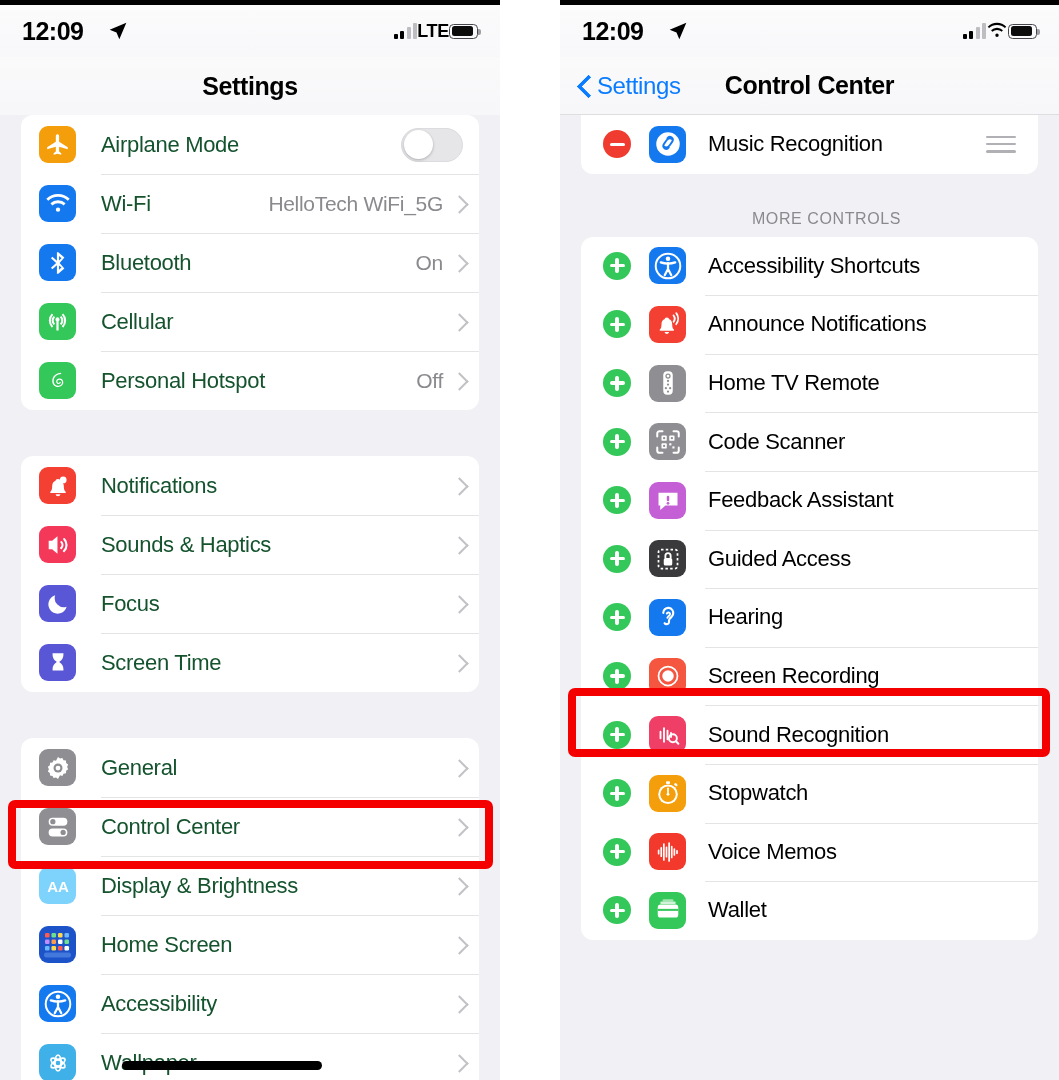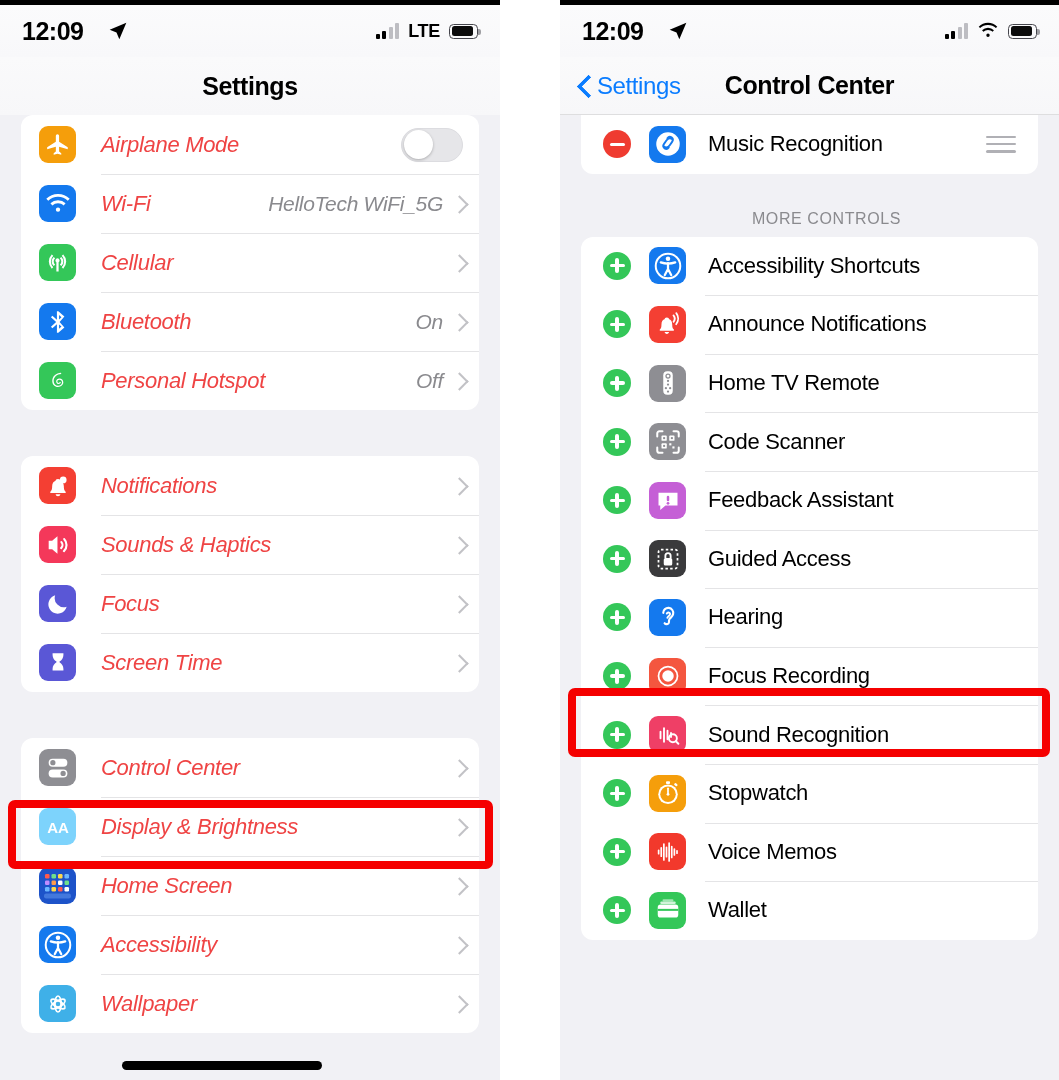--- a/index.html
+++ b/index.html
@@ -30,21 +30,21 @@
   
   .statusbar {
     position: absolute; top: 5px; left: 0; right: 0; height: 52px;
     background: linear-gradient(180deg,#fbfbfc 0%,#f8f8fa 100%);
     display: flex; align-items: center; justify-content: space-between;
     padding: 0 22px 0 22px;
   }
   .sb-left { display:flex; align-items:center; gap:25px; }
   .sb-time { font-size: 25px; font-weight: 700; color:#000; letter-spacing:-0.5px; }
   .loc-arrow { display:block; }
-  .sb-right { display:flex; align-items:center; gap:9px; }
+  .sb-right { display:flex; align-items:center; }
   .bars { display:flex; align-items:flex-end; gap:2.5px; height:16px; }
   .bars i { display:block; width:4px; border-radius:1px; background:#000; }
   .bars i.b1 { height:5px; }
   .bars i.b2 { height:8px; }
   .bars i.b3 { height:12px; background:#bdbdc2; }
   .bars i.b4 { height:16px; background:#bdbdc2; }
   .lte { font-size:18px; font-weight:700; color:#000; letter-spacing:-0.3px; }
   .batt { position:relative; width:29px; height:15px; border:1.7px solid #3c3c43;
           border-radius:4.5px; opacity:.95; }
   .batt .fill { position:absolute; left:1.6px; top:1.6px; bottom:1.6px; width:21px;
@@ -101,29 +101,28 @@
     height:1px; background:#e4e4e6;
   }
   .row-icon {
     width:37px; height:37px; border-radius:9px;
     flex:0 0 37px;
     display:flex; align-items:center; justify-content:center;
     overflow:hidden;
   }
   .row-label {
     margin-left:25px;
-    font-size:22px; color:#ef4444; letter-spacing:-0.3px;
+    font-size:22px; color:#14532d; letter-spacing:-0.3px;
     white-space:nowrap;
-    font-style:italic;
   }
   .row-right {
     margin-left:auto; display:flex; align-items:center; gap:10px;
     padding-right:16px;
   }
-  .row-value { font-size:21px; color:#8a8a8e; letter-spacing:-0.3px;font-style:italic; }
+  .row-value { font-size:21px; color:#8a8a8e; letter-spacing:-0.3px; }
   .chevron { width:10px; height:17px; position:relative; flex:0 0 10px; }
   .chevron::before {
     content:""; position:absolute; left:0; top:2.5px;
     width:11px; height:11px;
     border-top:2.6px solid #c2c2c6; border-right:2.6px solid #c2c2c6;
     transform: rotate(45deg);
   }
 
   
   .toggle {
@@ -243,46 +242,46 @@
               <path d="M12 5.4c3.5 0 6.7 1.4 9 3.7l1.8-1.9A15.1 15.1 0 0 0 12 2.7 15.1 15.1 0 0 0 1.2 7.2L3 9.1a12.7 12.7 0 0 1 9-3.7z" fill="#fff"></path>
             </svg>
           </span>
           <span class="row-label">Wi-Fi</span>
           <span class="row-right">
             <span class="row-value">HelloTech WiFi_5G</span>
             <span class="chevron"></span>
           </span>
         </div>
         <div class="row">
+          <span class="row-icon" style="background:#1479ee">
+            <svg width="26" height="26" viewBox="0 0 24 24">
+                <path d="M11 2v8L6.8 6.3 5.5 7.7 10.3 12l-4.8 4.3 1.3 1.4L11 14v8h1.3l5.6-5-4.4-5 4.4-5-5.6-5zm2 3.6l2.2 2L13 9.8zm0 8.6l2.2 2-2.2 2z" fill="#fff"></path>
+              </svg>
+          </span>
+          <span class="row-label">Bluetooth</span>
+          <span class="row-right">
+            <span class="row-value">On</span>
+            <span class="chevron"></span>
+          </span>
+        </div>
+        <div class="row">
           <span class="row-icon" style="background:#34c759">
             <svg width="27" height="27" viewBox="0 0 24 24">
               <path d="M12 8.3a1.9 1.9 0 0 1 1 3.5V20h-2v-8.2a1.9 1.9 0 0 1 1-3.5z" fill="#fff"></path>
               <path d="M8.2 6.1 6.9 4.8a9 9 0 0 0 0 12.7l1.3-1.3a7.2 7.2 0 0 1 0-10.1zM15.8 6.1l1.3-1.3a9 9 0 0 1 0 12.7l-1.3-1.3a7.2 7.2 0 0 0 0-10.1z" fill="#fff"></path>
               <path d="M9.9 8.3 8.6 7a5.5 5.5 0 0 0 0 8.2l1.3-1.3a3.7 3.7 0 0 1 0-5.6zM14.1 8.3 15.4 7a5.5 5.5 0 0 1 0 8.2l-1.3-1.3a3.7 3.7 0 0 0 0-5.6z" fill="#fff"></path>
             </svg>
           </span>
           <span class="row-label">Cellular</span>
           <span class="row-right">
             <span class="row-value"></span>
             <span class="chevron"></span>
           </span>
         </div>
         <div class="row">
-          <span class="row-icon" style="background:#1479ee">
-            <svg width="26" height="26" viewBox="0 0 24 24">
-                <path d="M11 2v8L6.8 6.3 5.5 7.7 10.3 12l-4.8 4.3 1.3 1.4L11 14v8h1.3l5.6-5-4.4-5 4.4-5-5.6-5zm2 3.6l2.2 2L13 9.8zm0 8.6l2.2 2-2.2 2z" fill="#fff"></path>
-              </svg>
-          </span>
-          <span class="row-label">Bluetooth</span>
-          <span class="row-right">
-            <span class="row-value">On</span>
-            <span class="chevron"></span>
-          </span>
-        </div>
-        <div class="row">
           <span class="row-icon" style="background:#34c759">
             <svg width="26" height="26" viewBox="0 0 24 24">
                 <path d="M15.5 4.5c-4 0-7 3-7 6.5 0 2.6 1.8 4.4 4.1 4.4 2.2 0 3.6-1.4 3.6-3.1 0-1.4-1-2.4-2.4-2.4-1.1 0-1.9.7-1.9 1.6 0 .8.5 1.3 1.2 1.3.5 0 .9-.3.9-.8h1.1c0 1-.9 1.8-2 1.8-1.3 0-2.3-1-2.3-2.4 0-1.6 1.4-2.8 3.1-2.8 2 0 3.5 1.5 3.5 3.6 0 2.4-2 4.3-4.9 4.3-3 0-5.3-2.4-5.3-5.6 0-4.1 3.5-7.5 8.1-7.5" fill="#fff" transform="translate(-0.5,1)"></path>
               </svg>
           </span>
           <span class="row-label">Personal Hotspot</span>
           <span class="row-right">
             <span class="row-value">Off</span>
             <span class="chevron"></span>
           </span>
@@ -337,20 +336,33 @@
           <span class="row-label">Screen Time</span>
           <span class="row-right">
               <span class="chevron"></span>
             </span>
         </div>
       </div>
 
       <div class="gap-lg"></div>
 
       <div class="group">
+        <div class="row">
+          <span class="row-icon" style="background:#8e8e93">
+            <svg width="30" height="30" viewBox="0 0 24 24">
+              <path d="M12 3.2l1.6 1.2 1.9-.5.9 1.8 2 .3.1 2 1.6 1.2-.8 1.9.8 1.9-1.6 1.2-.1 2-2 .3-.9 1.8-1.9-.5L12 20.8l-1.6-1.2-1.9.5-.9-1.8-2-.3-.1-2L3.9 14.8l.8-1.9-.8-1.9 1.6-1.2.1-2 2-.3.9-1.8 1.9.5z" fill="#fff"></path>
+              <circle cx="12" cy="12" r="3.6" fill="#8e8e93"></circle>
+              <circle cx="12" cy="12" r="1.9" fill="#fff"></circle>
+            </svg>
+          </span>
+          <span class="row-label">General</span>
+          <span class="row-right">
+              <span class="chevron"></span>
+            </span>
+        </div>
         <div class="row">
           <span class="row-icon" style="background:#8e8e93">
             <svg width="30" height="30" viewBox="0 0 24 24">
               <rect x="4.5" y="4.5" width="15" height="6.4" rx="3.2" fill="#fff"></rect>
               <circle cx="7.9" cy="7.7" r="2.1" fill="#8e8e93"></circle>
               <rect x="4.5" y="13.1" width="15" height="6.4" rx="3.2" fill="#fff"></rect>
               <circle cx="16.1" cy="16.3" r="2.1" fill="#8e8e93"></circle>
             </svg>
           </span>
           <span class="row-label">Control Center</span>
@@ -627,21 +639,21 @@
           <span class="badge add">
               <span class="h"></span>
               <span class="v"></span>
             </span>
           <span class="ctl-icon" style="background:#f4563f">
             <svg width="30" height="30" viewBox="0 0 24 24">
               <circle cx="12" cy="12" r="7.6" fill="none" stroke="#fff" stroke-width="1.4"></circle>
               <circle cx="12" cy="12" r="4.6" fill="#fff"></circle>
             </svg>
           </span>
-          <span class="ctl-label">Focus Recording</span>
+          <span class="ctl-label">Screen Recording</span>
         </div>
 
         <div class="ctl-row">
           <span class="badge add">
               <span class="h"></span>
               <span class="v"></span>
             </span>
           <span class="ctl-icon" style="background:#ef3f66">
             <svg width="30" height="30" viewBox="0 0 24 24">
               <g stroke="#fff" stroke-width="1.5" stroke-linecap="round">

